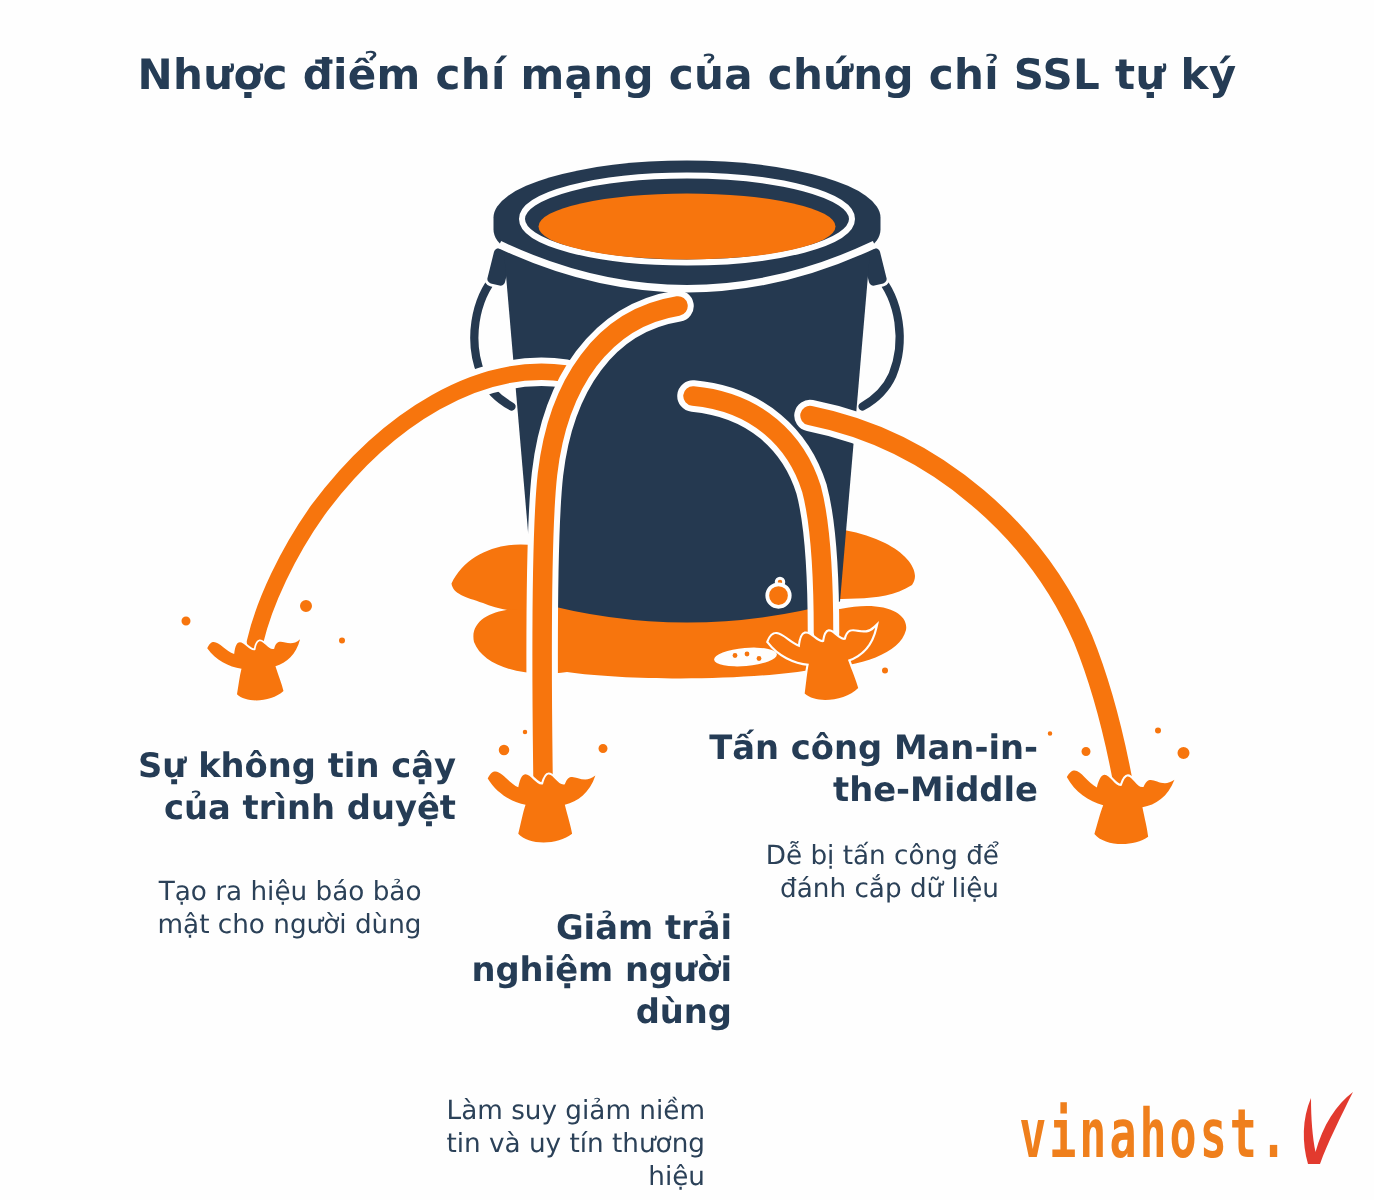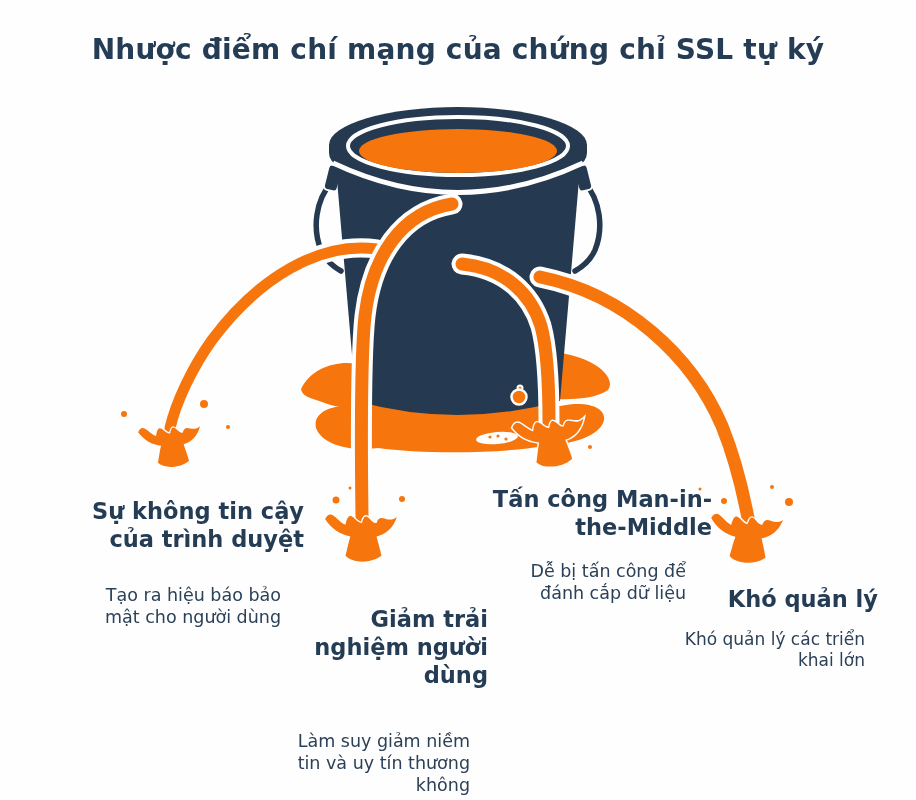--- a/index.html
+++ b/index.html
@@ -9,21 +9,21 @@
   .title{position:absolute;left:0;top:33px;width:916px;text-align:center;
          font-size:28px;font-weight:bold;color:#253c55;letter-spacing:.2px;}
   .illus{position:absolute;left:0;top:0;}
   .item{position:absolute;text-align:right;color:#27405a;}
   .item .head{font-size:22.5px;font-weight:bold;line-height:1.24;color:#253c55;}
   .item .desc{font-size:17.5px;line-height:1.27;color:#2b4158;margin:2px auto;}
   .item1{left:66px;top:498px;width:238px;}
   .item1 .desc{margin-top:30px;max-width:192px;}
   .item2{left:272px;top:606px;width:216px;}
   .item2 .desc{margin-top:40px;max-width:180px;}
-  .item3{left:488px;top:486px;width:224px;}
+  .item3{left:468px;top:486px;width:224px;}
   .item3 .desc{margin-top:18px;max-width:172px;}
   .item4{left:660px;top:586px;width:218px;}
   .item4 .desc{margin-top:15px;max-width:192px;font-size:17px;}
   .logo{position:absolute;right:12px;top:726px;display:flex;align-items:flex-end;}
   .logo-text{font-family:"DejaVu Sans Mono","Liberation Mono",monospace;
              font-weight:bold;font-size:30px;color:#ef7f1c;letter-spacing:2px;
              transform:scaleY(1.5);transform-origin:bottom;line-height:1;}
   .logo-mark{margin-left:-2px;margin-bottom:2px;}
 </style>
 </head>
@@ -111,27 +111,30 @@
     </g>
   </svg>
 
   <div class="item item1">
     <div class="head">Sự không tin cậy của trình duyệt</div>
     <div class="desc">Tạo ra hiệu báo bảo mật cho người dùng</div>
   </div>
 
   <div class="item item2">
     <div class="head">Giảm trải nghiệm người dùng</div>
-    <div class="desc">Làm suy giảm niềm tin và uy tín thương không</div>
+    <div class="desc">Làm suy giảm niềm tin và uy tín thương hiệu</div>
   </div>
 
   <div class="item item3">
     <div class="head">Tấn công Man-in-the-Middle</div>
     <div class="desc">Dễ bị tấn công để đánh cắp dữ liệu</div>
   </div>
 
-  <div class="item item4">
-    <div class="head">Khó quản lý</div>
-    <div class="desc">Khó quản lý các triển khai lớn</div>
+
+  <div class="logo">
+    <span class="logo-text">vinahost.</span>
+    <svg class="logo-mark" width="46" height="52" viewBox="0 0 46 52">
+      <path d="M14,50 C10,36 10,20 16,6 C16,20 17,32 19,42
+               C24,24 33,10 44,2 C36,18 27,36 22,50 Z" fill="#e23a2e"></path>
+    </svg>
   </div>
-
 
 </div>
 
 </body></html>

